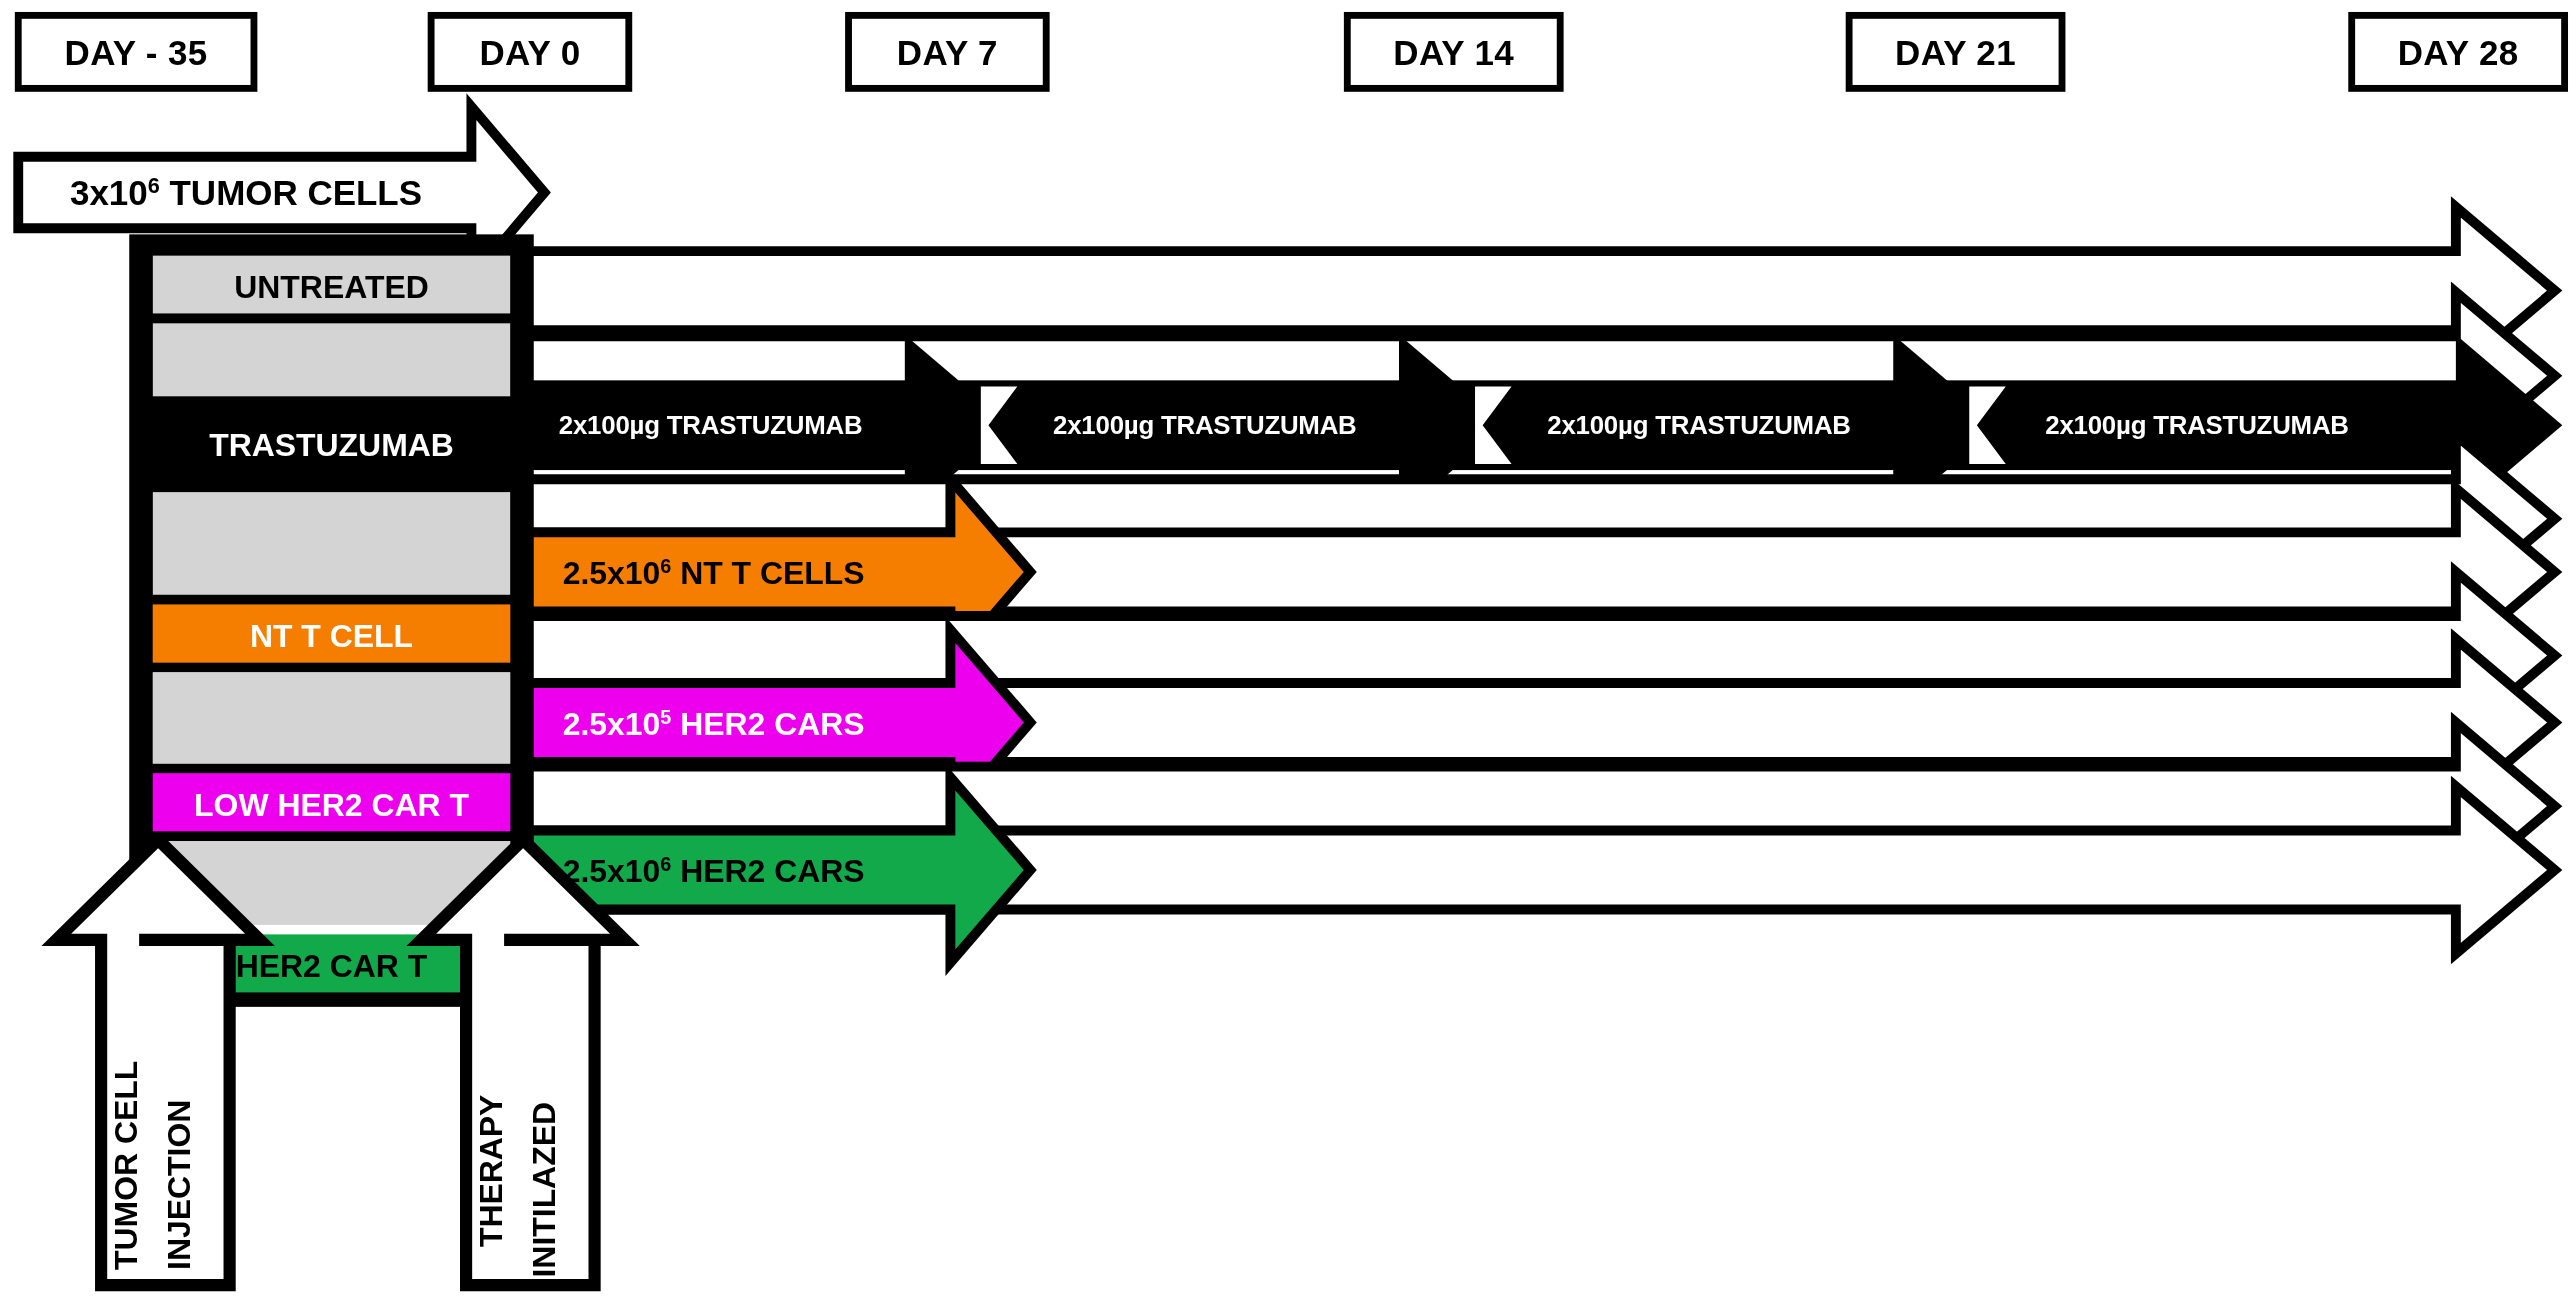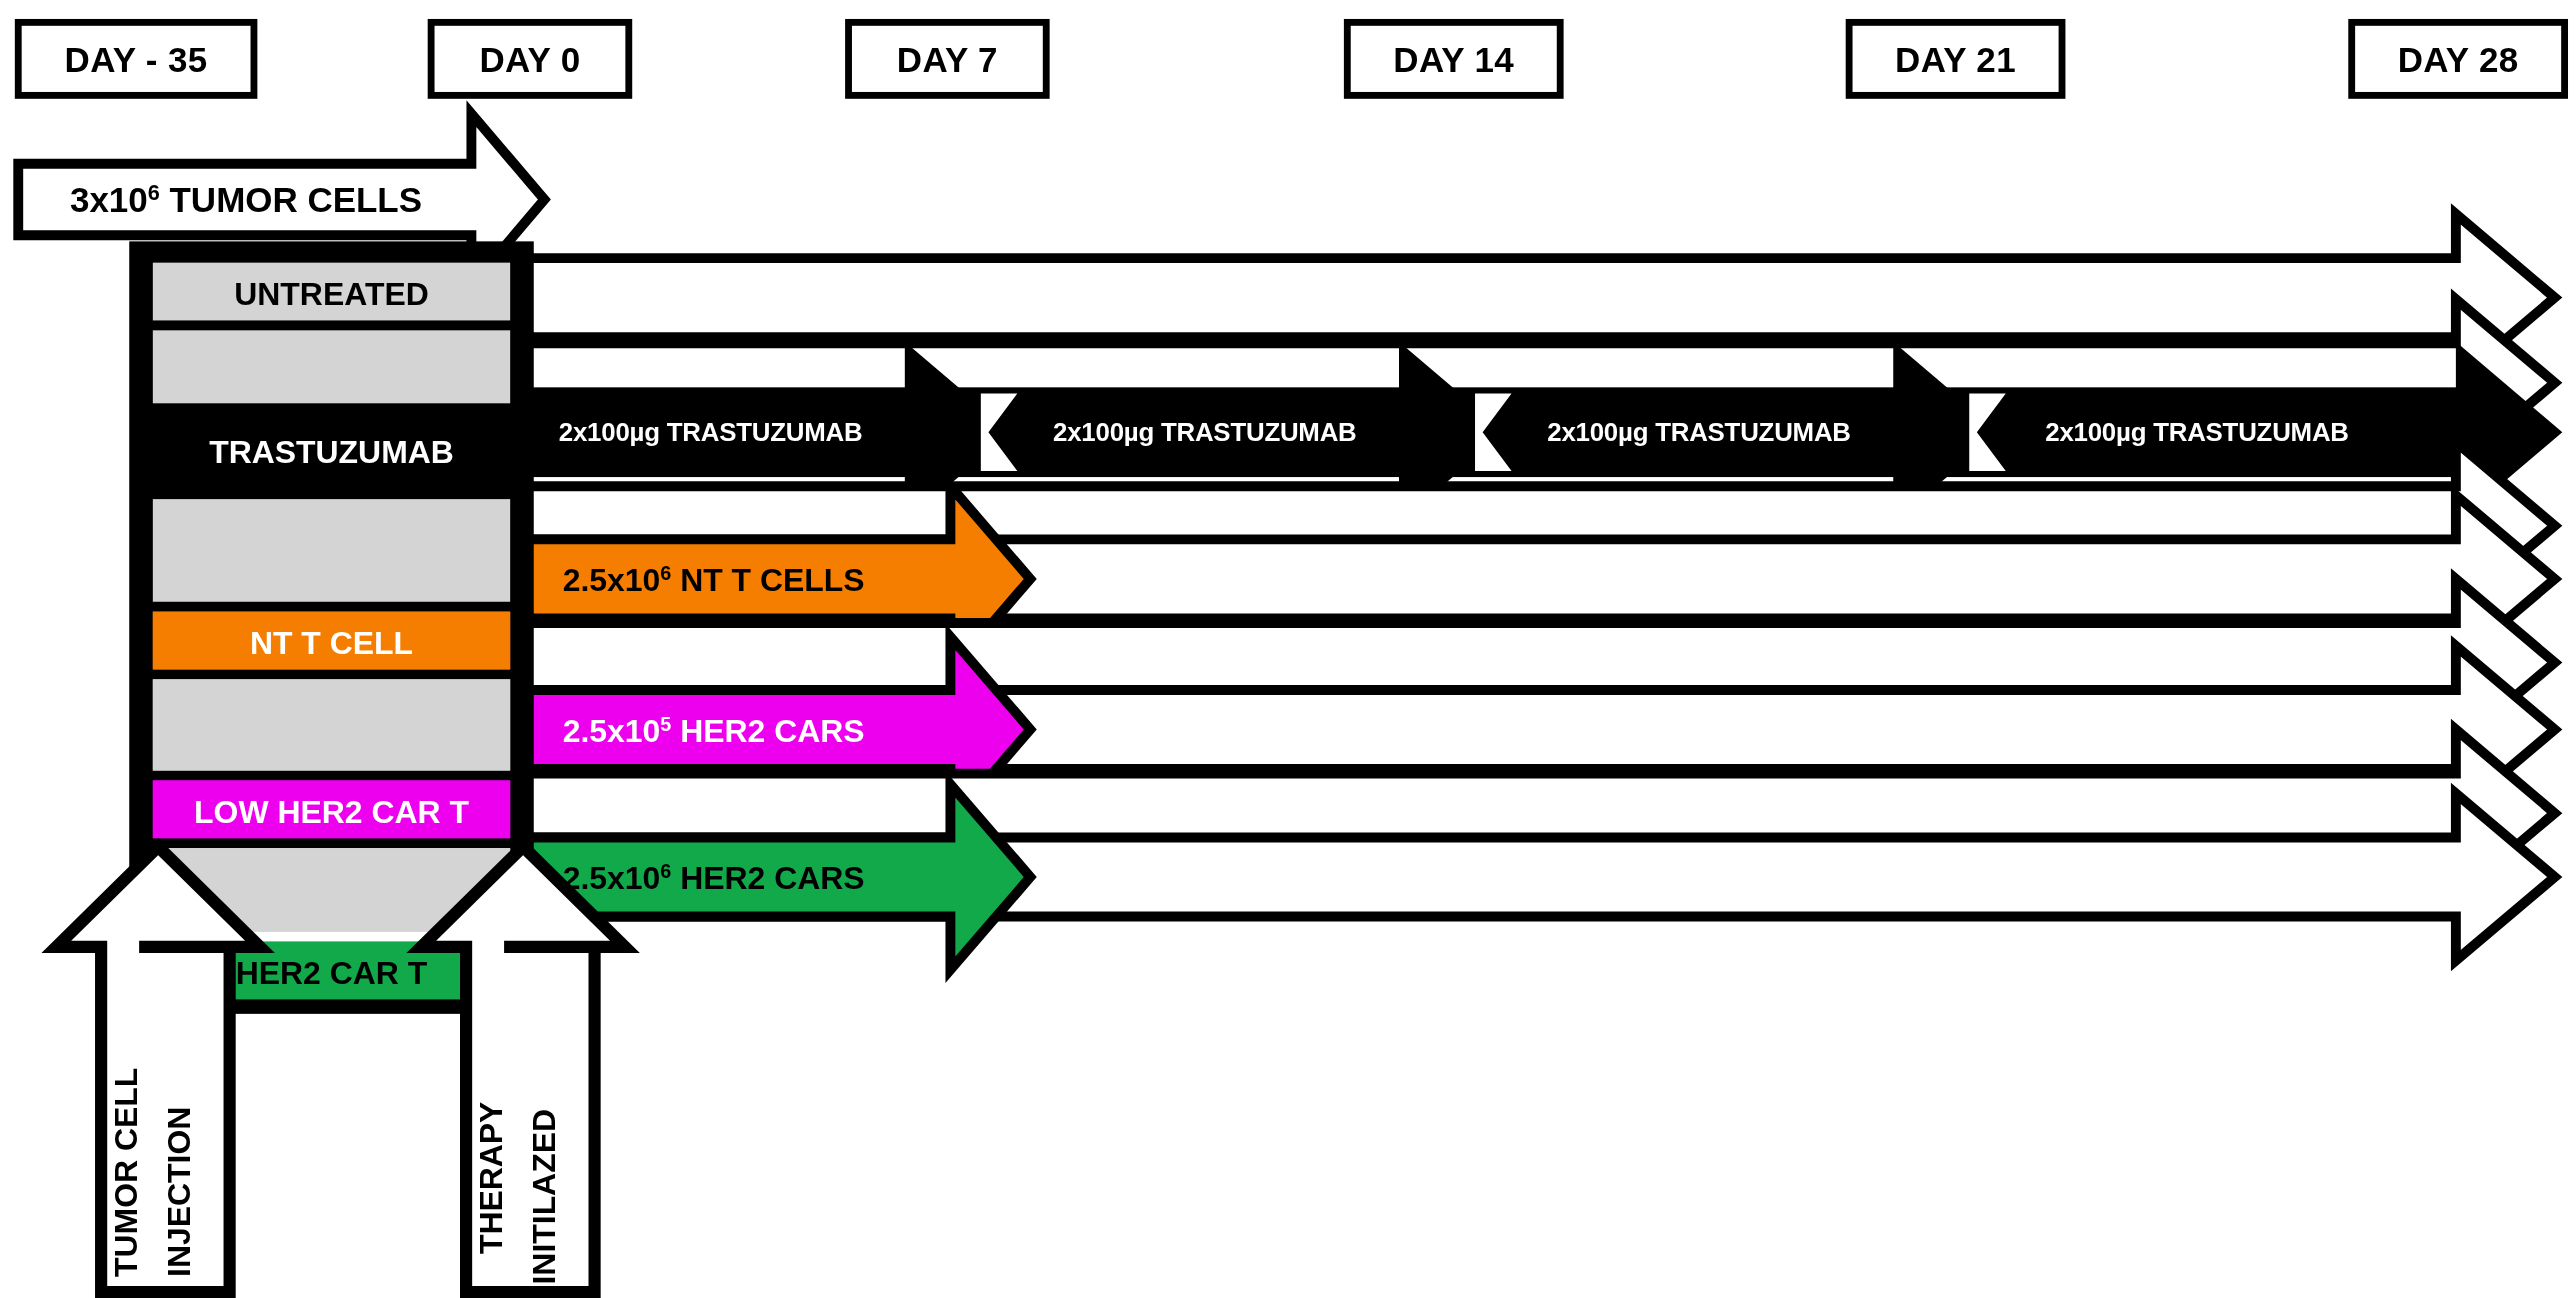--- a/index.html
+++ b/index.html
@@ -7,21 +7,21 @@
   html, body {
     margin: 0; padding: 0;
     background: #ffffff;
   }
   body {
     width: 2576px; height: 1299px;
     font-family: "Liberation Sans", sans-serif;
     position: relative;
     overflow: hidden;
   }
-  #stage { position: absolute; inset: 0; margin-top: 7px; }
+  #stage { position: absolute; inset: 0; }
   svg.layer { position: absolute; top: 0; left: 0; width: 2576px; height: 1299px; }
 
   .daybox-label {
     font-family: "Liberation Sans", sans-serif;
     font-weight: 700;
     font-size: 46px;
     fill: #000;
     letter-spacing: 0.5px;
   }
   .tumorcells-label {

